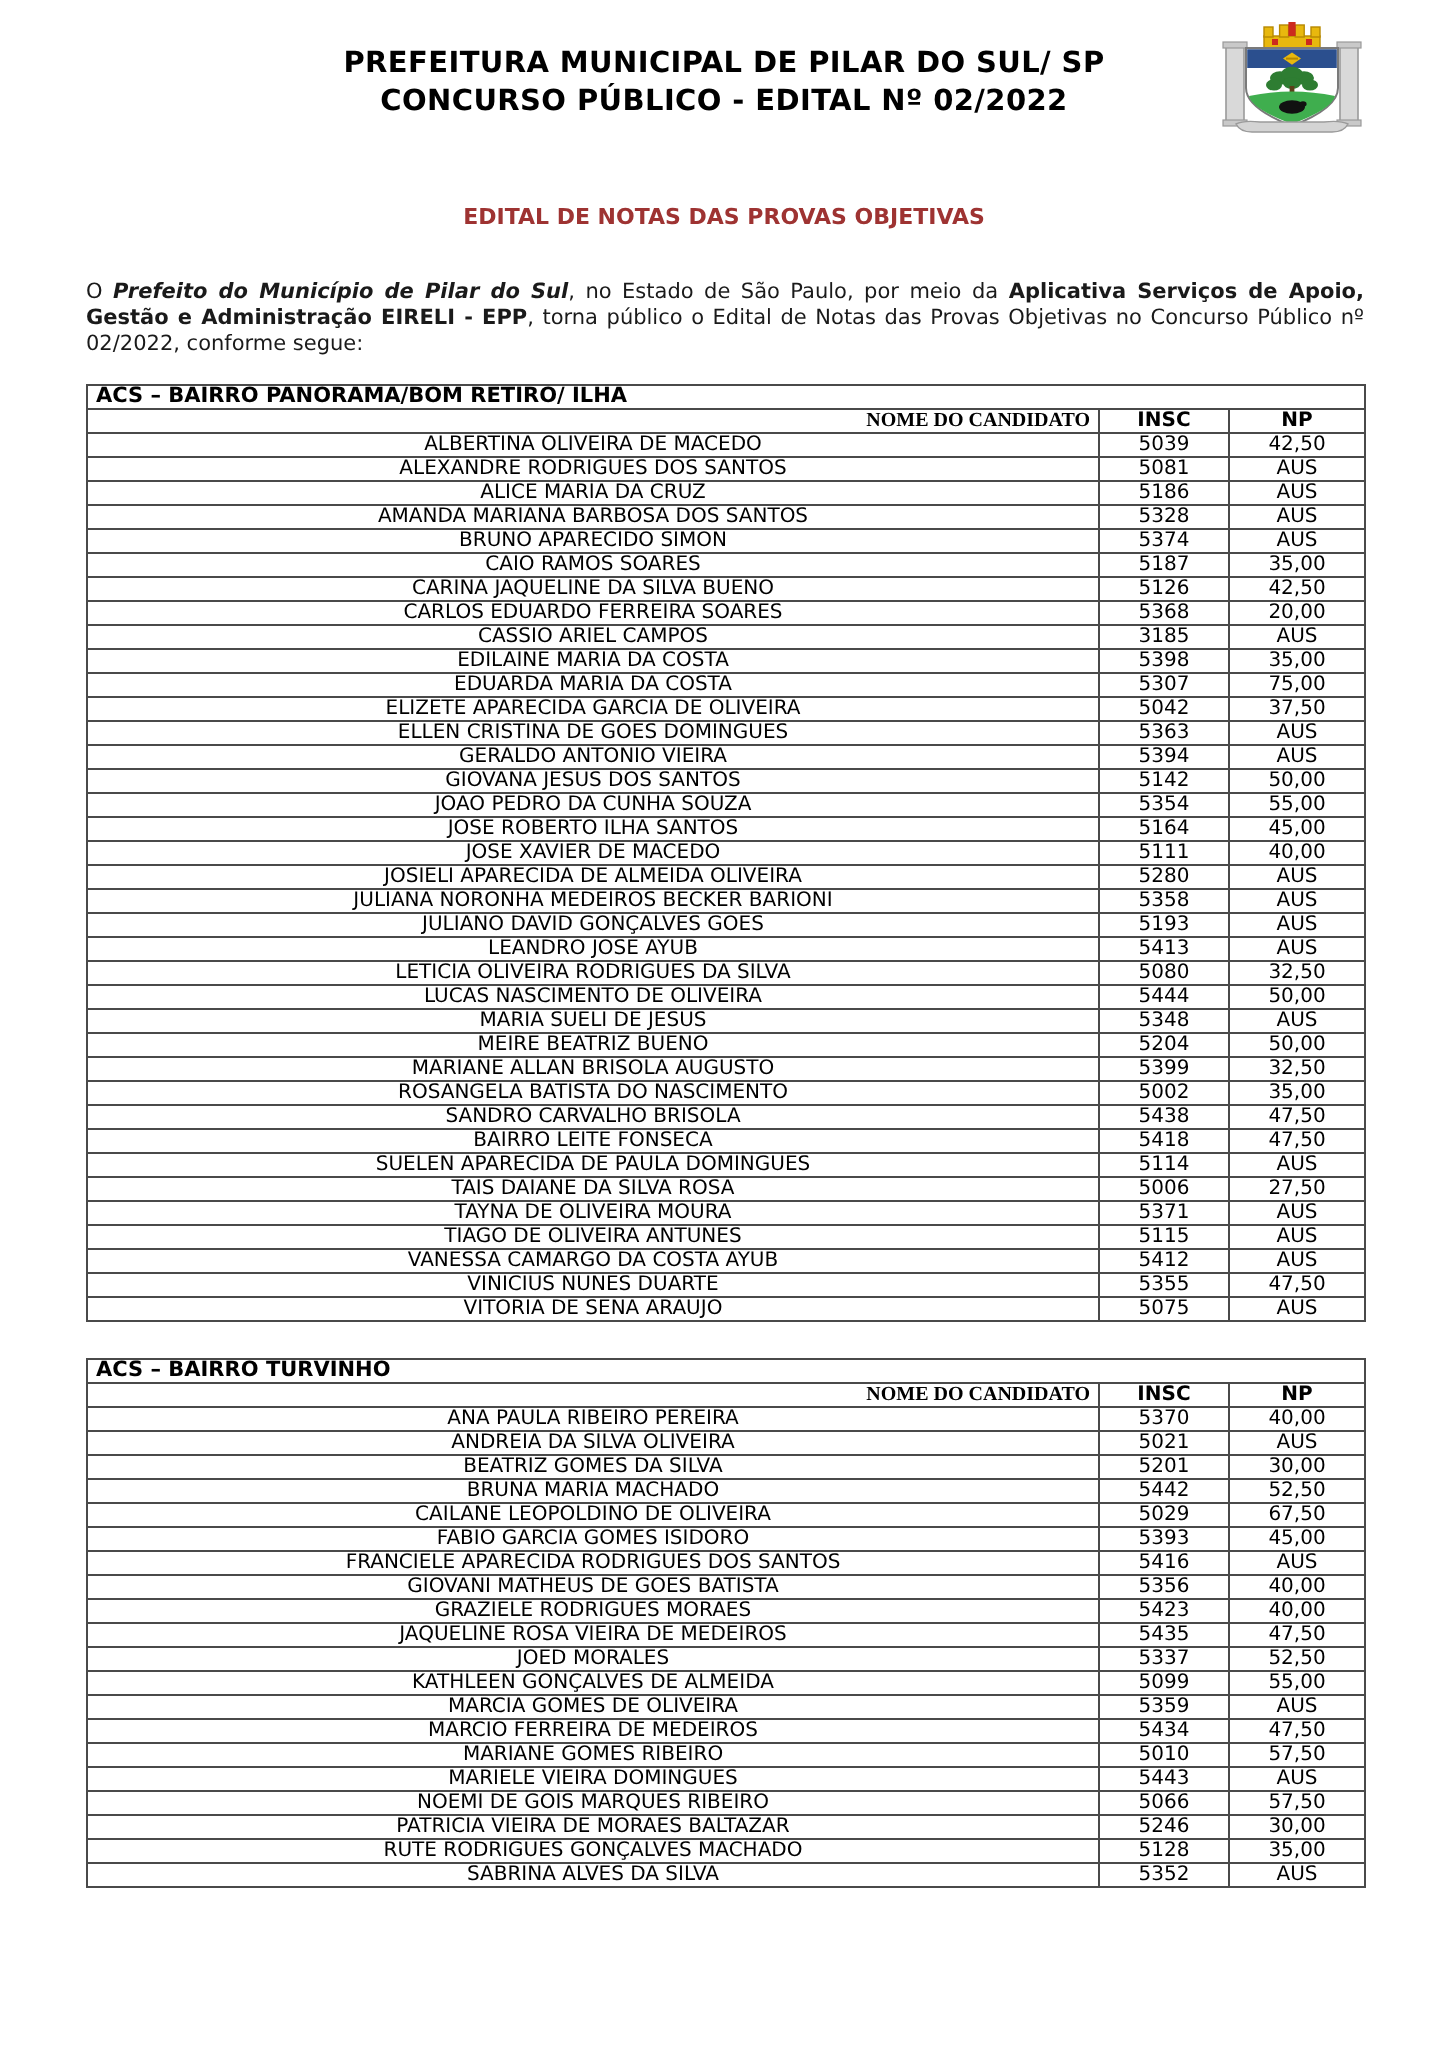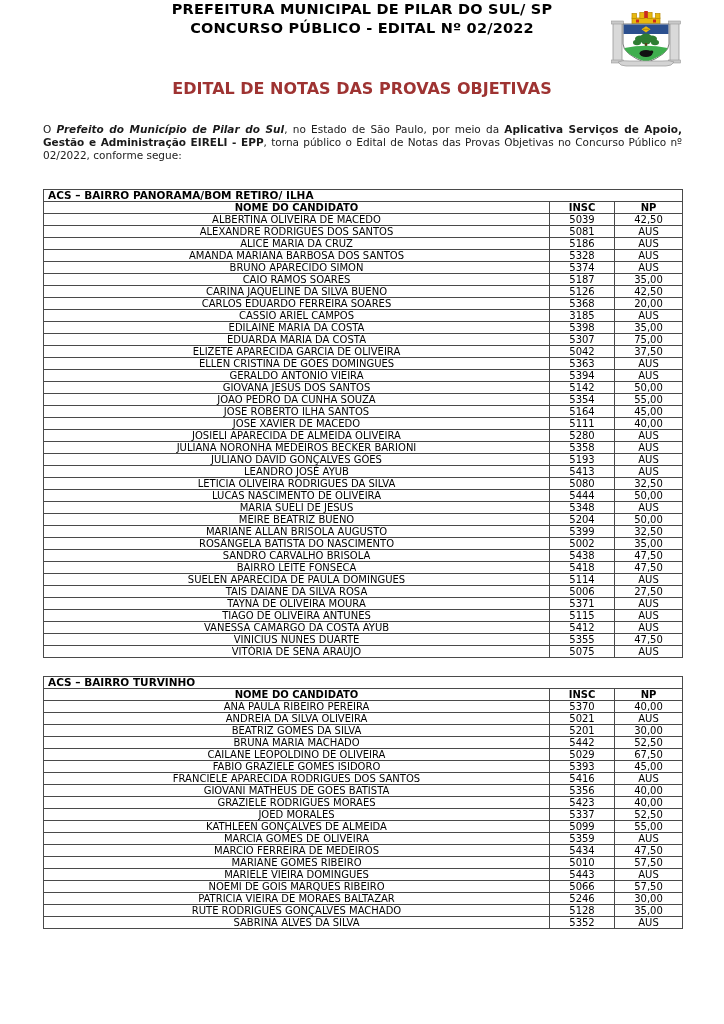--- a/index.html
+++ b/index.html
@@ -6,75 +6,76 @@
   html, body { background: #ffffff; }
   body { font-family: "DejaVu Sans", "Liberation Sans", sans-serif; }
   .page {
     position: relative;
     width: 724px;
     height: 1024px;
     background: #ffffff;
     overflow: hidden;
   }
   .doc-header {
+    padding-top: 23px;
     text-align: center;
   }
   .doc-title-line {
     font-weight: bold;
     font-size: 14.5px;
     line-height: 19px;
     color: #000000;
     letter-spacing: 0.2px;
   }
   .logo-wrap {
     position: absolute;
     top: 10px;
     right: 42px;
     width: 72px;
     height: 62px;
   }
   .doc-subtitle {
     margin-top: 41px;
     text-align: center;
     font-weight: bold;
-    font-size: 16px;
+    font-size: 11px;
   }
   .intro-paragraph {
     margin: 25px 43px 0 43px;
     width: 639px;
     font-size: 10.5px;
     line-height: 13px;
     text-align: justify;
     color: #1a1a1a;
   }
   .doc-table {
     width: 639px;
     margin: 0 43px;
     border-collapse: collapse;
     table-layout: fixed;
     font-size: 10px;
     color: #000000;
   }
-  .doc-table.first { margin-top: 27px; }
+  .doc-table.first { margin-top: 13px; }
   .doc-table.second { margin-top: 18px; }
   .doc-table th, .doc-table td {
     border: 1px solid #4a4a4a;
     height: 12px;
     line-height: 11px;
     padding: 0 4px;
     overflow: hidden;
     white-space: nowrap;
   }
   .doc-table { border: 1.5px solid #000000; }
   .doc-table .title-cell {
     font-weight: bold;
     text-align: left;
     font-size: 10.5px;
   }
-  .doc-table th.col0 { text-align: center; font-weight: bold; }
+  .doc-table th.col0 { text-align: right; font-weight: bold; font-family: Liberation Serif, serif; }
   .doc-table th.col1, .doc-table th.col2 { text-align: center; font-weight: bold; }
   .doc-table td.col0 { text-align: center; }
   .doc-table td.col1, .doc-table td.col2 { text-align: center; }
   .doc-table .w-name { width: 506px; }
   .doc-table .w-insc { width: 65px; }
   .doc-table .w-np   { width: 68px; }
 </style>
 </head>
 <body>
 
@@ -379,40 +380,45 @@
             <td class="col0">BRUNA MARIA MACHADO</td>
             <td class="col1">5442</td>
             <td class="col2">52,50</td>
           </tr>
           <tr>
             <td class="col0">CAILANE LEOPOLDINO DE OLIVEIRA</td>
             <td class="col1">5029</td>
             <td class="col2">67,50</td>
           </tr>
           <tr>
-            <td class="col0">FABIO GRAZIELE GOMES ISIDORO</td>
+            <td class="col0">FABIO GARCIA GOMES ISIDORO</td>
             <td class="col1">5393</td>
             <td class="col2">45,00</td>
           </tr>
           <tr>
             <td class="col0">FRANCIELE APARECIDA RODRIGUES DOS SANTOS</td>
             <td class="col1">5416</td>
             <td class="col2">AUS</td>
           </tr>
           <tr>
             <td class="col0">GIOVANI MATHEUS DE GOES BATISTA</td>
             <td class="col1">5356</td>
             <td class="col2">40,00</td>
           </tr>
           <tr>
             <td class="col0">GRAZIELE RODRIGUES MORAES</td>
             <td class="col1">5423</td>
             <td class="col2">40,00</td>
           </tr>
           <tr>
+            <td class="col0">JAQUELINE ROSA VIEIRA DE MEDEIROS</td>
+            <td class="col1">5435</td>
+            <td class="col2">47,50</td>
+          </tr>
+          <tr>
             <td class="col0">JOED MORALES</td>
             <td class="col1">5337</td>
             <td class="col2">52,50</td>
           </tr>
           <tr>
             <td class="col0">KATHLEEN GONÇALVES DE ALMEIDA</td>
             <td class="col1">5099</td>
             <td class="col2">55,00</td>
           </tr>
           <tr>

